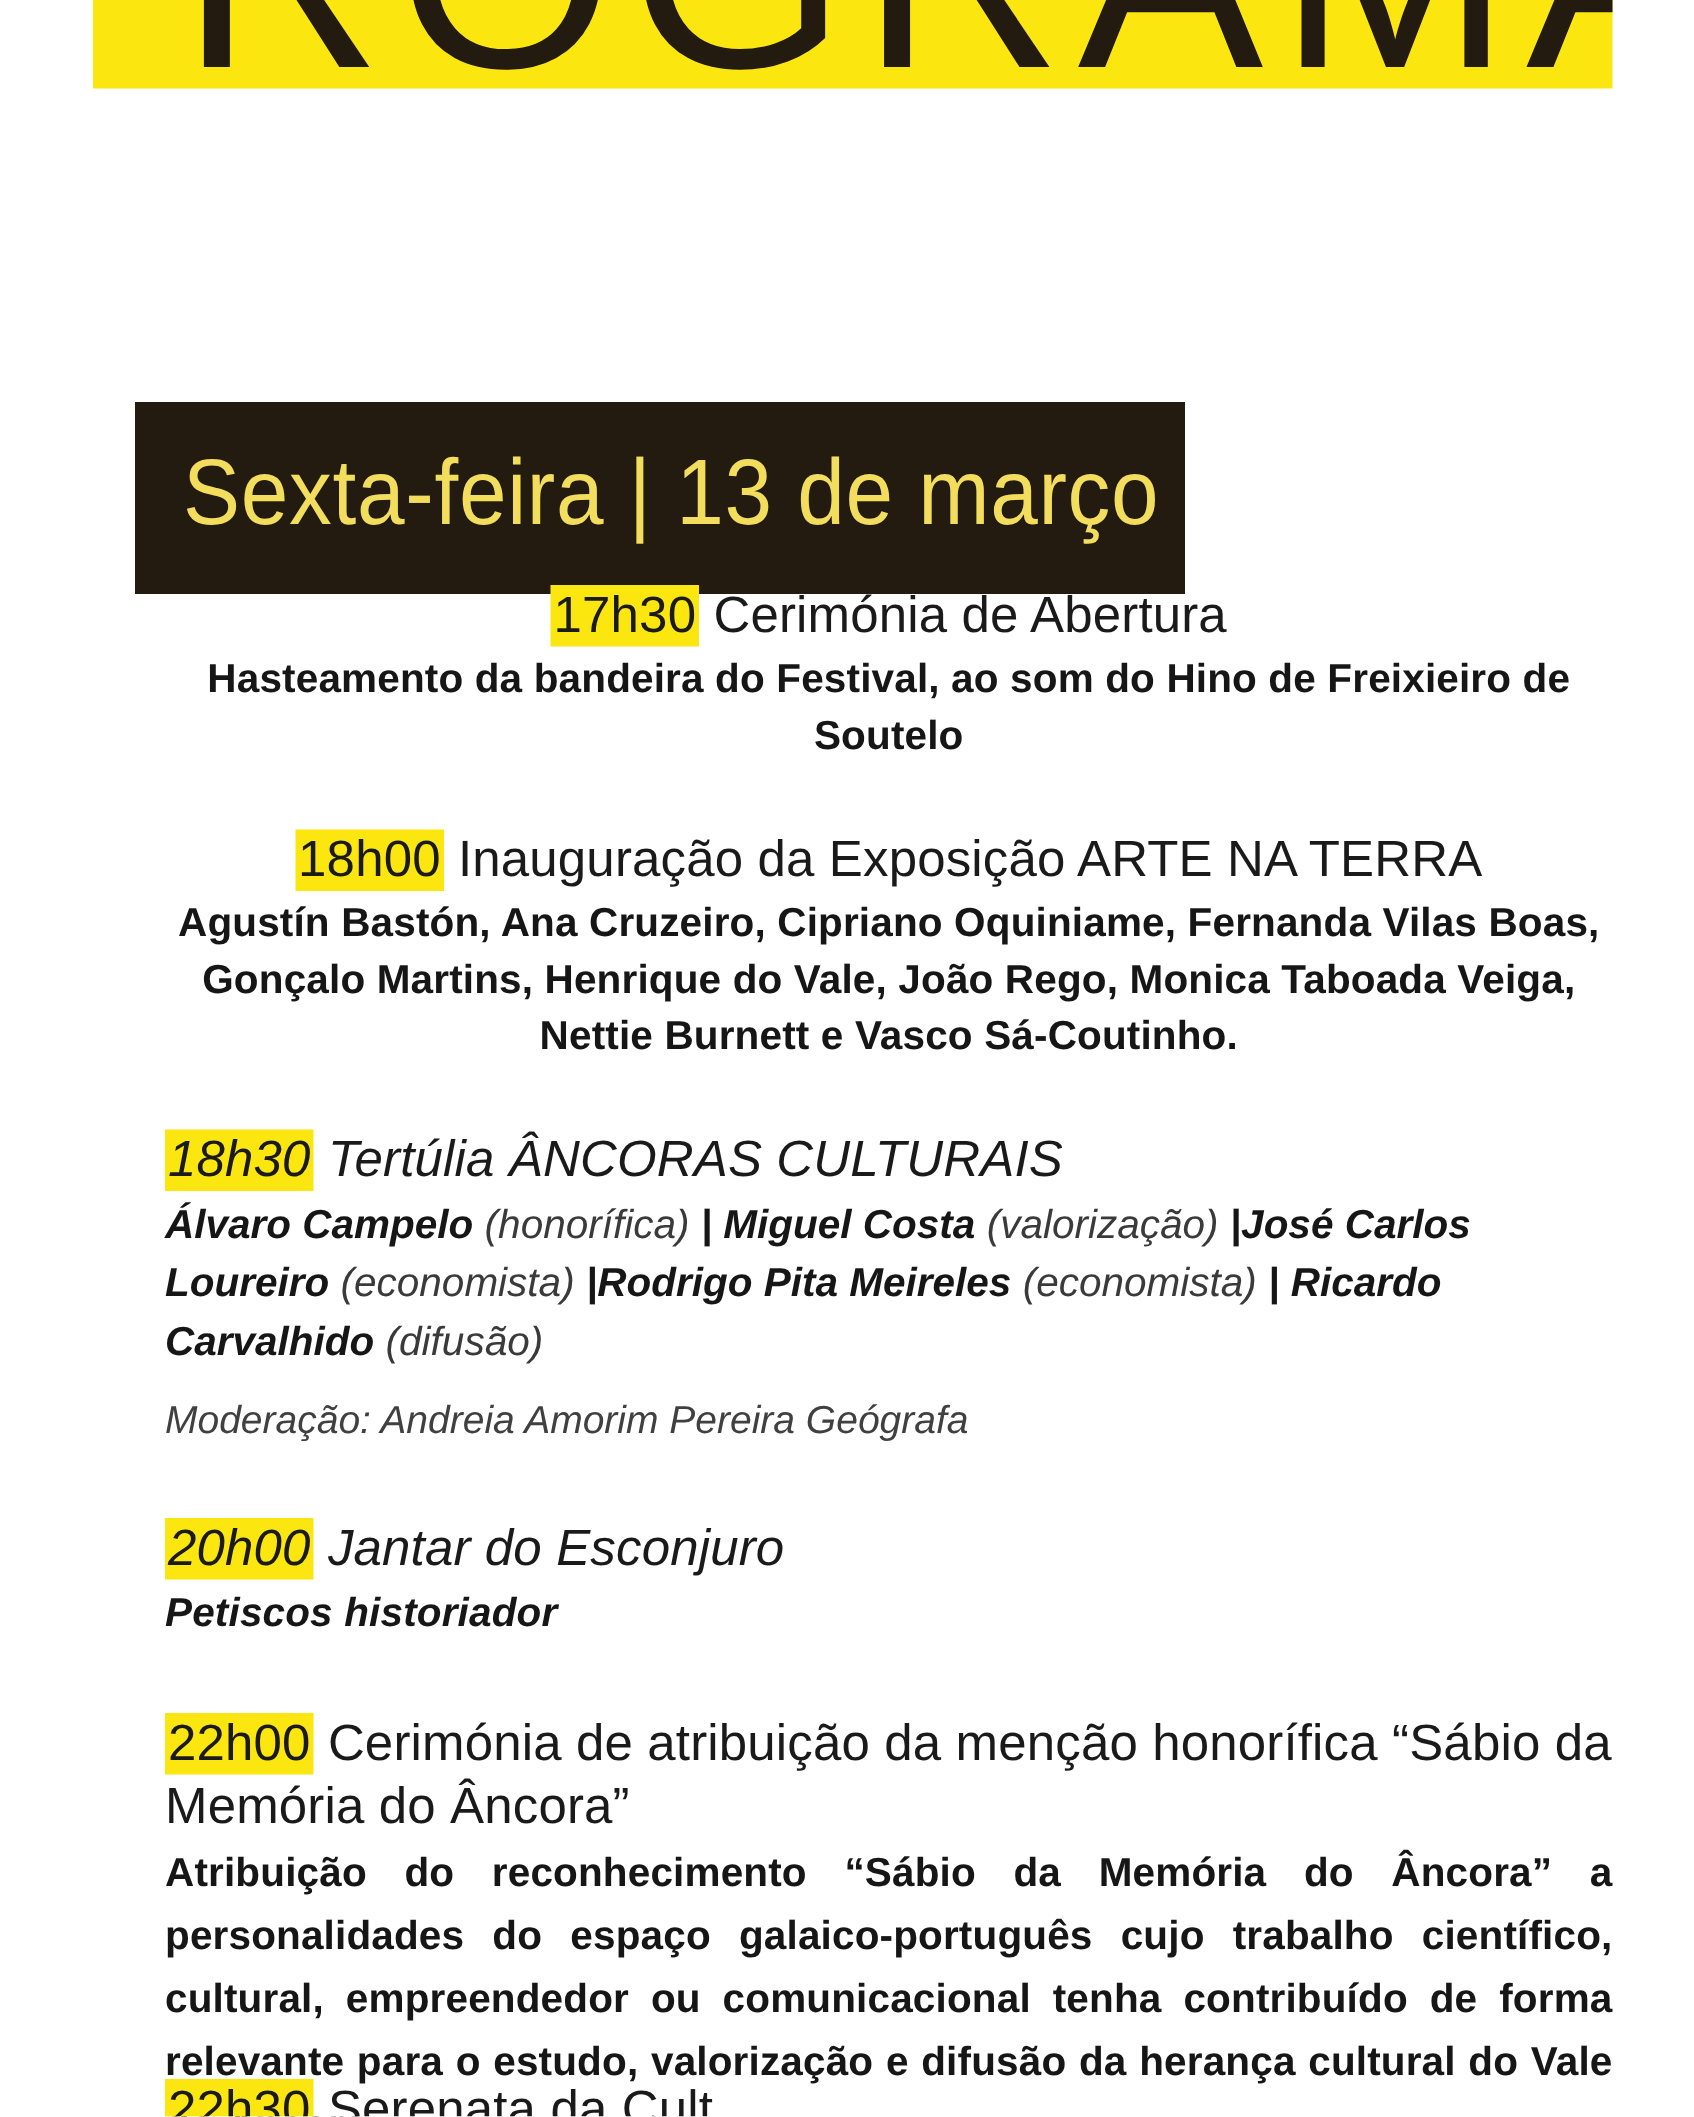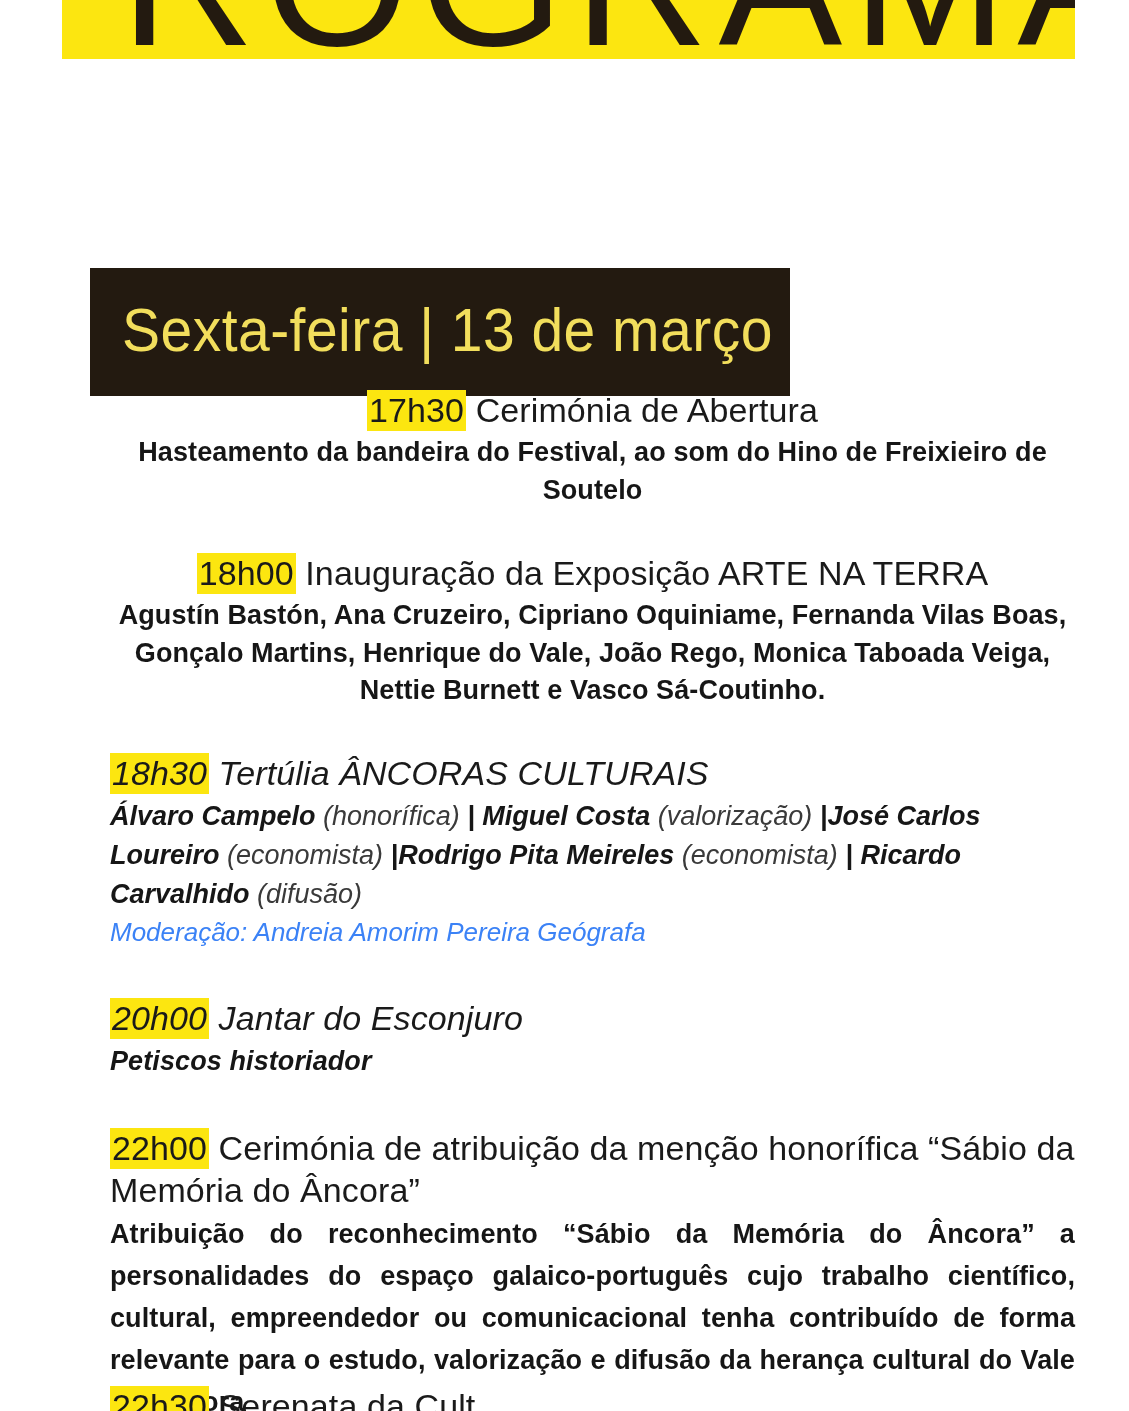--- a/index.html
+++ b/index.html
@@ -123,22 +123,22 @@
     font-weight: 300;
     color: #3a3a3a;
   }
   .sep-pipe {
     font-weight: 700;
   }
   .moderation {
     font-size: 26px;
     line-height: 1.4;
     font-weight: 300;
-    color: #3b82f6;
-    margin-top: 0;
+    color: #404040;
+    margin-top: 14px;
   }
   .entry.gap-lg { margin-bottom: 44px; text-align: center; }
   .entry.gap-xl { margin-bottom: 48px; font-style: italic; }
 
   
   .clipped-entry {
     position: absolute;
     left: 110px;
     top: 1386px;
     width: 965px;

